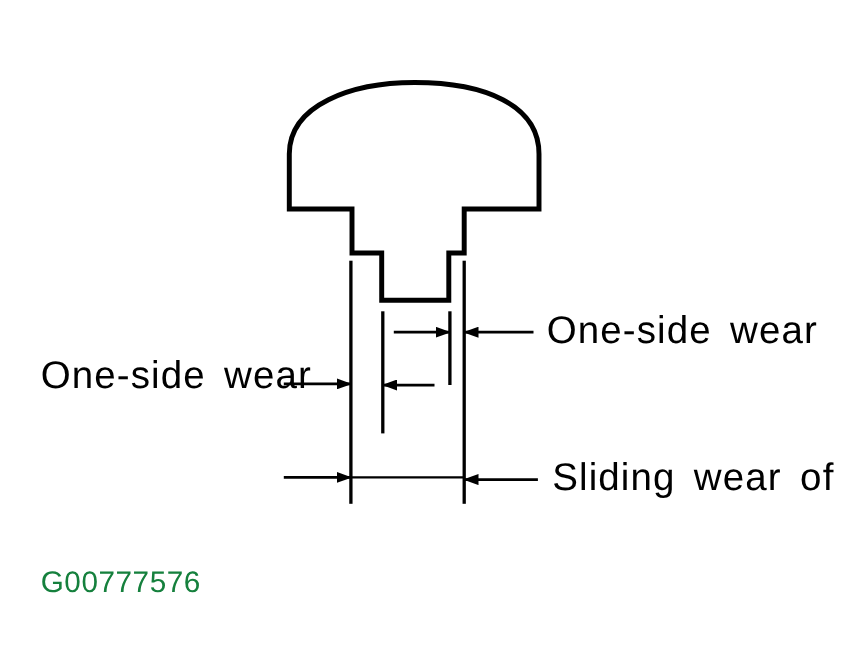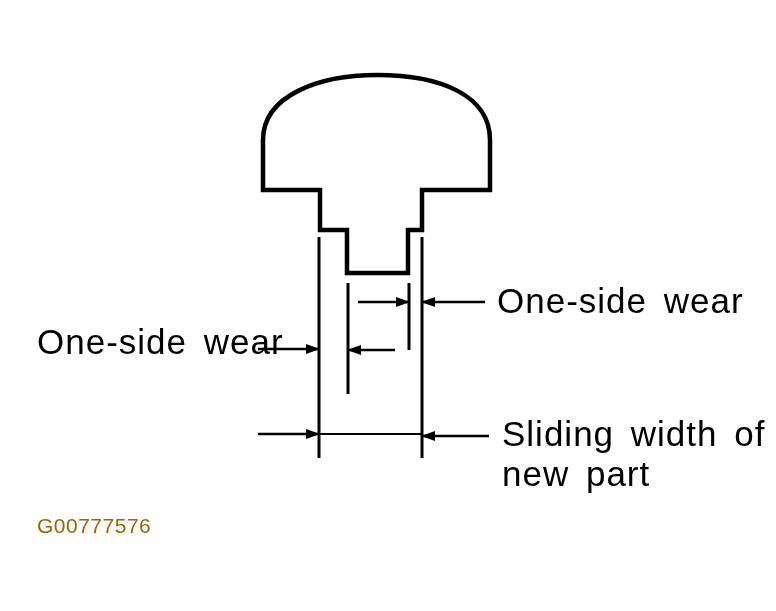--- a/index.html
+++ b/index.html
@@ -17,22 +17,22 @@
       color: #000000;
       font-size: 35px;
       letter-spacing: 1px;
       word-spacing: 6px;
       line-height: 38px;
       white-space: nowrap;
     }
     .fig-id {
       position: absolute;
       font-family: "Liberation Sans", "DejaVu Sans", sans-serif;
-      color: #a16207;
-      font-size: 21px;
+      color: #15803d;
+      font-size: 27px;
       letter-spacing: 0.5px;
     }
   </style>
 </head>
 <body>
 
 <div class="canvas">
 
   <svg class="drawing" width="776" height="611" viewBox="0 0 776 611">
     <defs>
@@ -76,19 +76,18 @@
       <line x1="258" y1="434" x2="319" y2="434" stroke="#000" stroke-width="2.5" marker-end="url(#arrowhead)"></line>
       <line x1="319" y1="434" x2="422" y2="434" stroke="#000" stroke-width="2"></line>
       <line x1="489" y1="436" x2="422" y2="436" stroke="#000" stroke-width="2.5" marker-end="url(#arrowhead)"></line>
     </g>
   </svg>
 
   <div class="label" style="left:497px; top:282px;">One-side wear</div>
 
   <div class="label" style="left:37px; top:323px;">One-side wear</div>
 
-  <div class="label" style="left:502px; top:415px;">Sliding width of</div>
+  <div class="label" style="left:502px; top:415px;">Sliding wear of</div>
 
-  <div class="label" style="left:502px; top:455px;">new part</div>
 
   <div class="fig-id" style="left:37px; top:514px;">G00777576</div>
 
 </div>
 
 </body></html>

